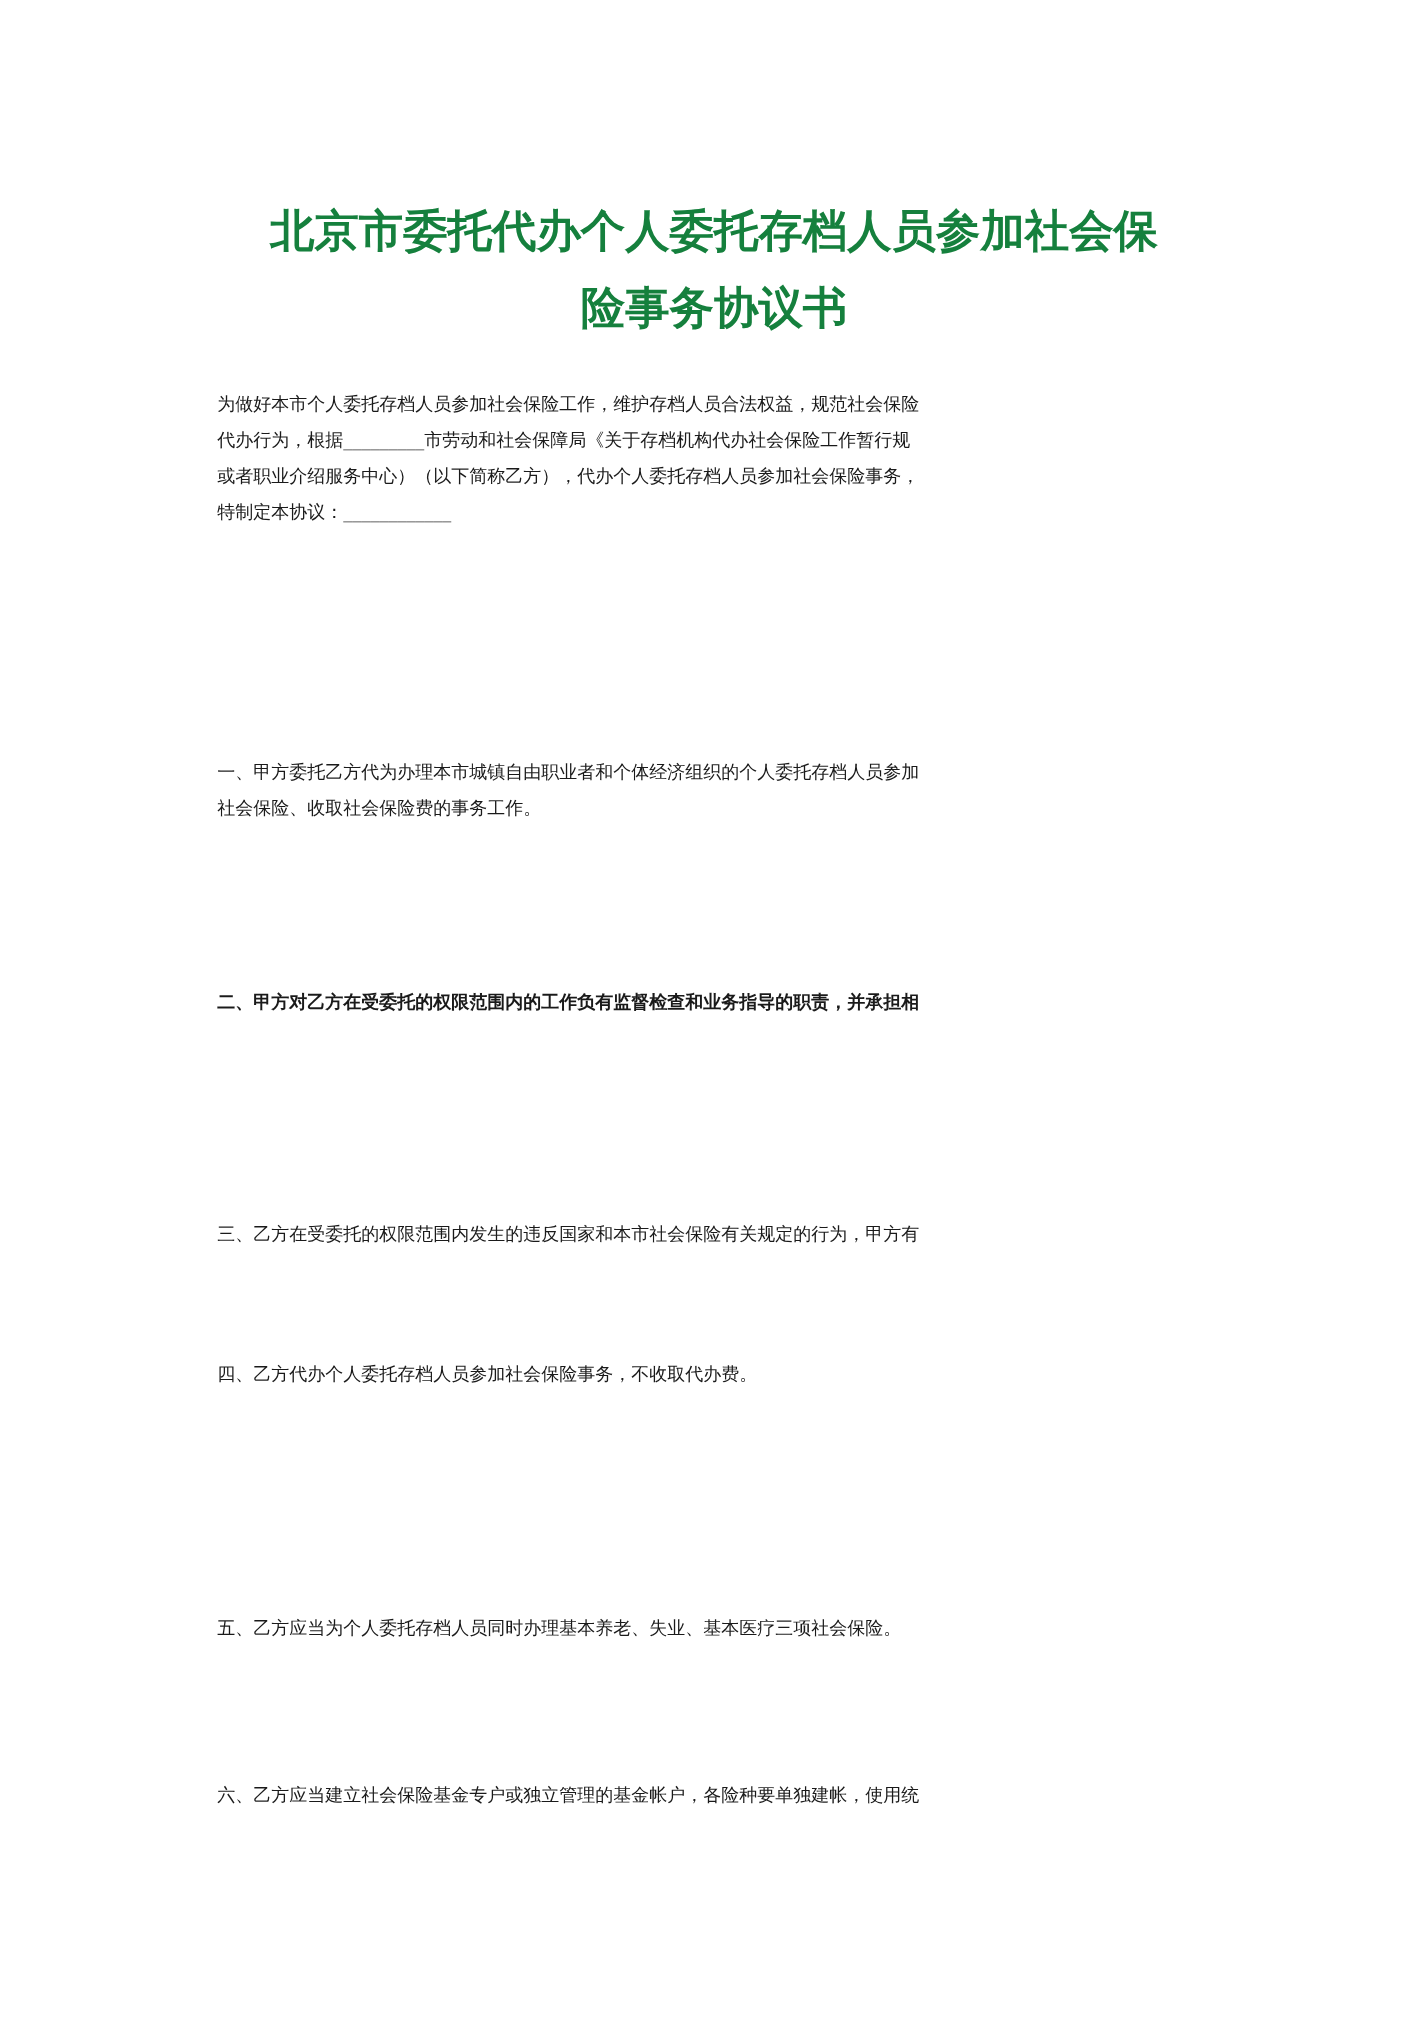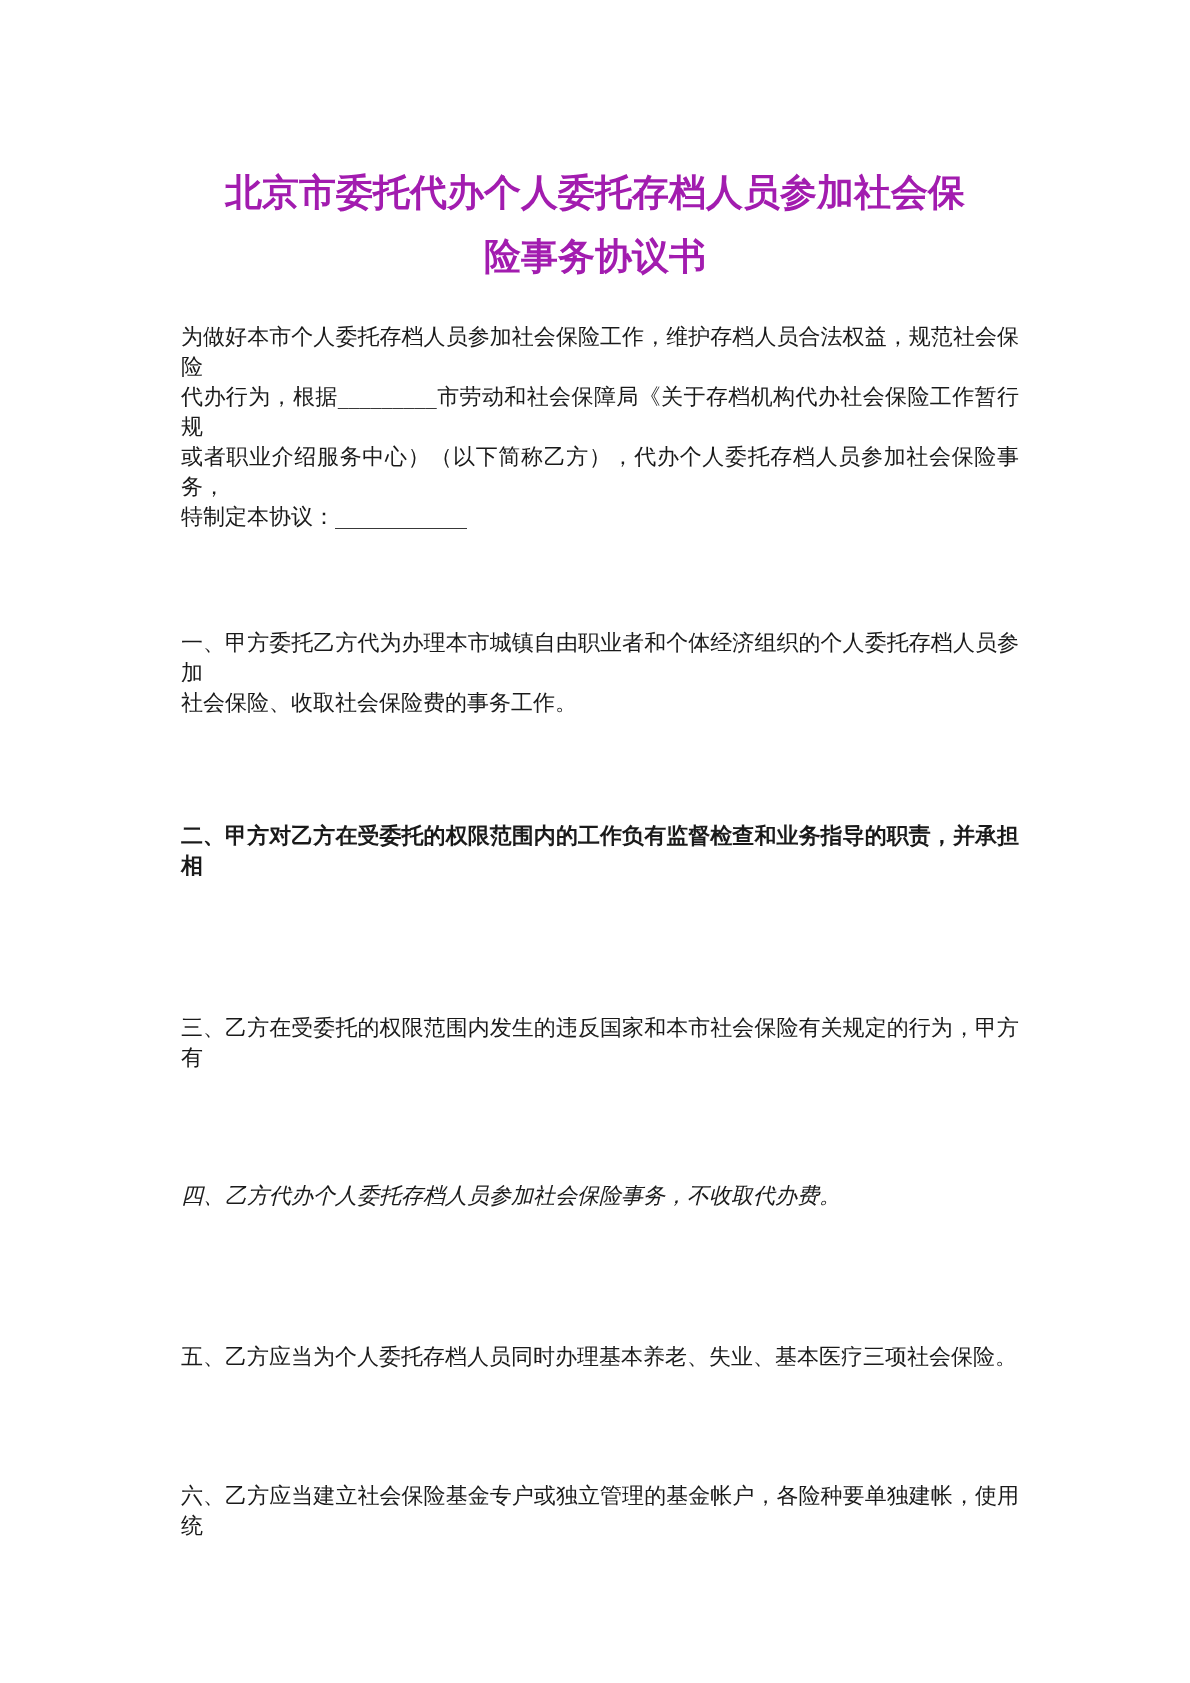--- a/index.html
+++ b/index.html
@@ -1,23 +1,23 @@
 <!DOCTYPE html>
 <html><head>
   <meta charset="utf-8">
   <style>
     html, body { margin: 0; padding: 0; background: #ffffff; }
     body { width: 1190px; height: 1683px; position: relative; overflow: hidden;
            font-family: "DejaVu Serif", "Liberation Serif", serif; color: #111; }
     .title { position: absolute; left: 0; width: 1190px; text-align: center;
              font-family: "DejaVu Sans", "Liberation Sans", sans-serif; font-weight: bold;
-             font-size: 37px; letter-spacing: 0px; color: #a21caf; }
+             font-size: 37px; letter-spacing: 0px; color: #15803d; }
     .title.l1 { top: 168px; }
     .title.l2 { top: 232px; }
-    .para { position: absolute; left: 181px; width: 838px; font-size: 22px;
+    .para { position: absolute; left: 181px; width: 838px; font-size: 15px;
             line-height: 30px; text-align: justify; color: #1a1a1a; }
   </style>
 </head>
 <body>
 
 <div>
 
   <div class="title l1">北京市委托代办个人委托存档人员参加社会保</div>
   <div class="title l2">险事务协议书</div>
 
@@ -34,21 +34,21 @@
   </div>
 
   <div class="para" style="top:820px;font-weight:bold;">
     <div>二、甲方对乙方在受委托的权限范围内的工作负有监督检查和业务指导的职责，并承担相</div>
   </div>
 
   <div class="para" style="top:1013px;">
     <div>三、乙方在受委托的权限范围内发生的违反国家和本市社会保险有关规定的行为，甲方有</div>
   </div>
 
-  <div class="para" style="top:1181px;font-style:italic;">
+  <div class="para" style="top:1130px;">
     <div>四、乙方代办个人委托存档人员参加社会保险事务，不收取代办费。</div>
   </div>
 
   <div class="para" style="top:1342px;">
     <div>五、乙方应当为个人委托存档人员同时办理基本养老、失业、基本医疗三项社会保险。</div>
   </div>
 
   <div class="para" style="top:1481px;">
     <div>六、乙方应当建立社会保险基金专户或独立管理的基金帐户，各险种要单独建帐，使用统</div>
   </div>

